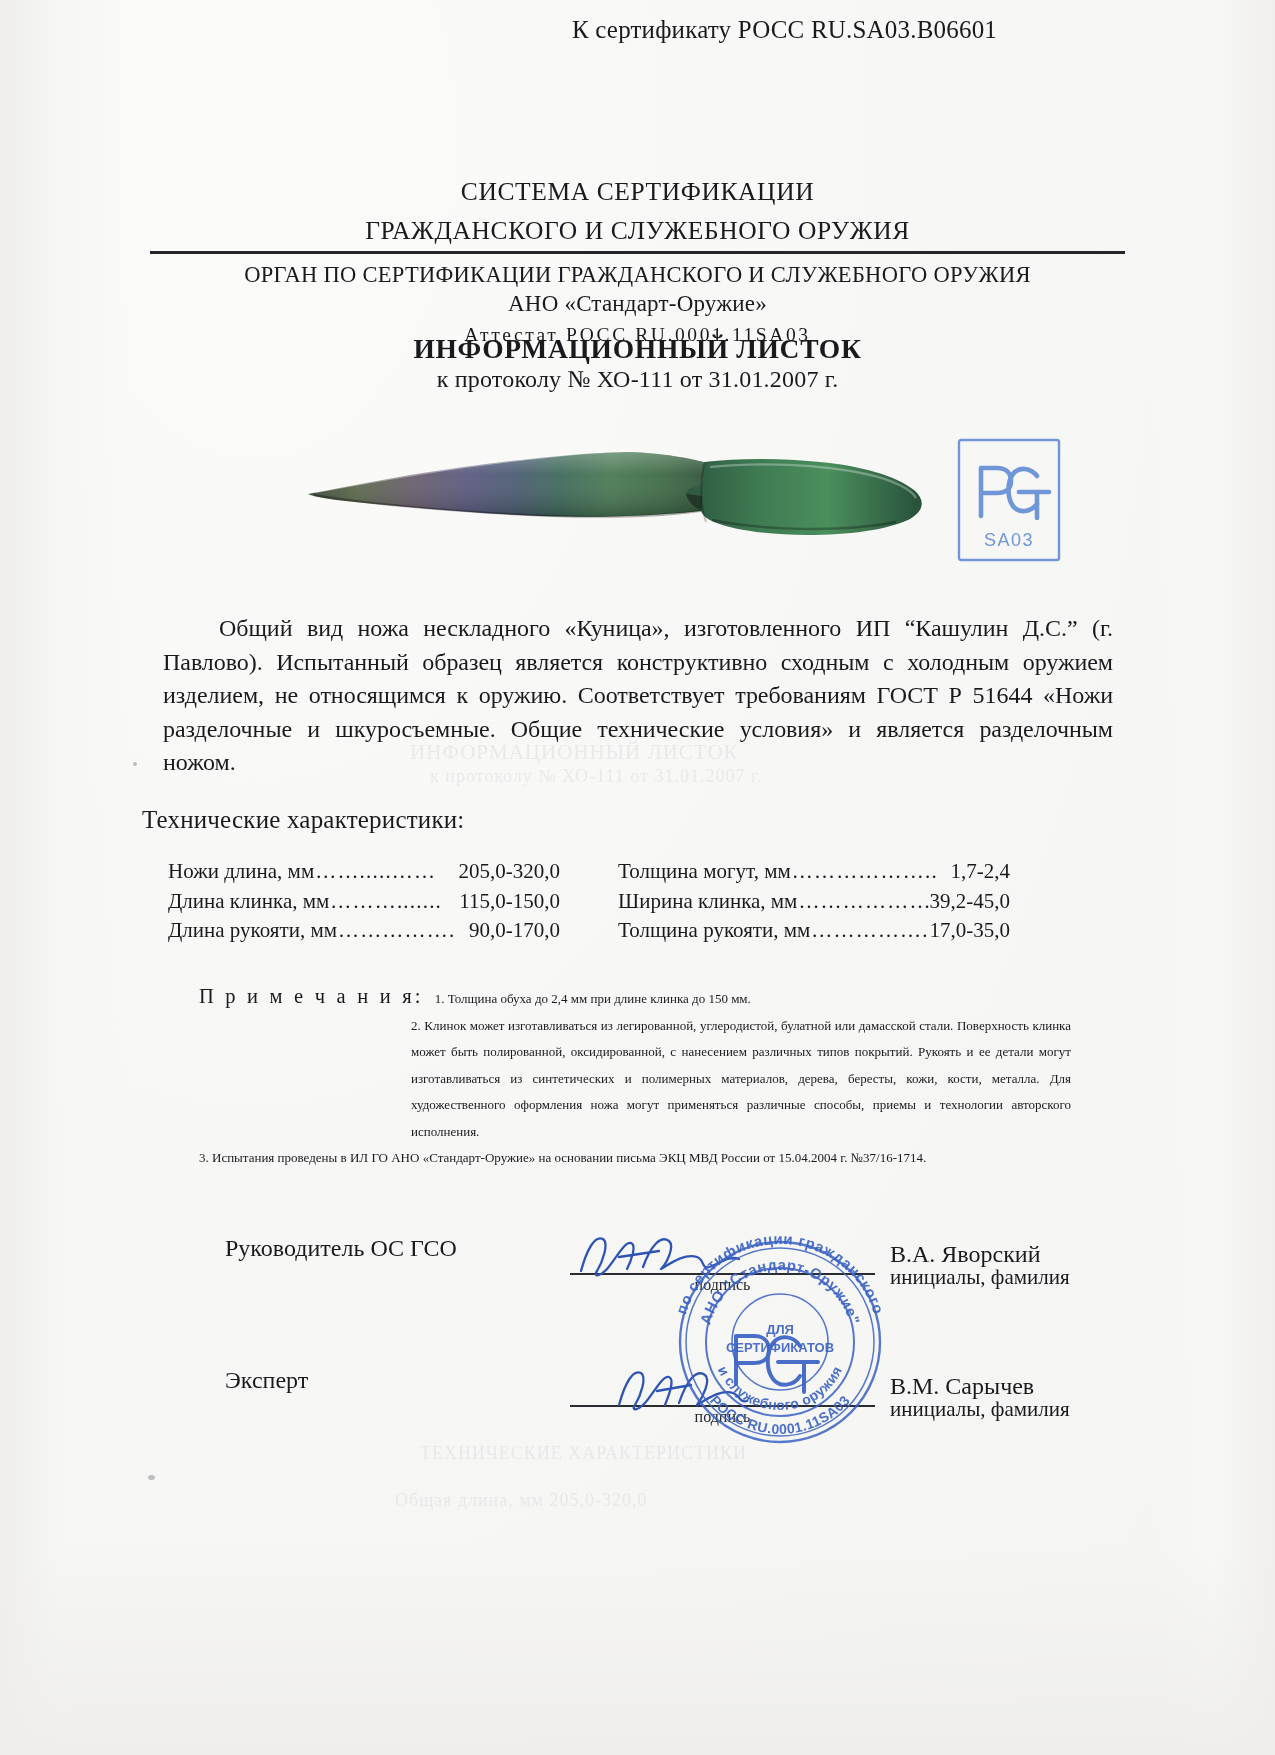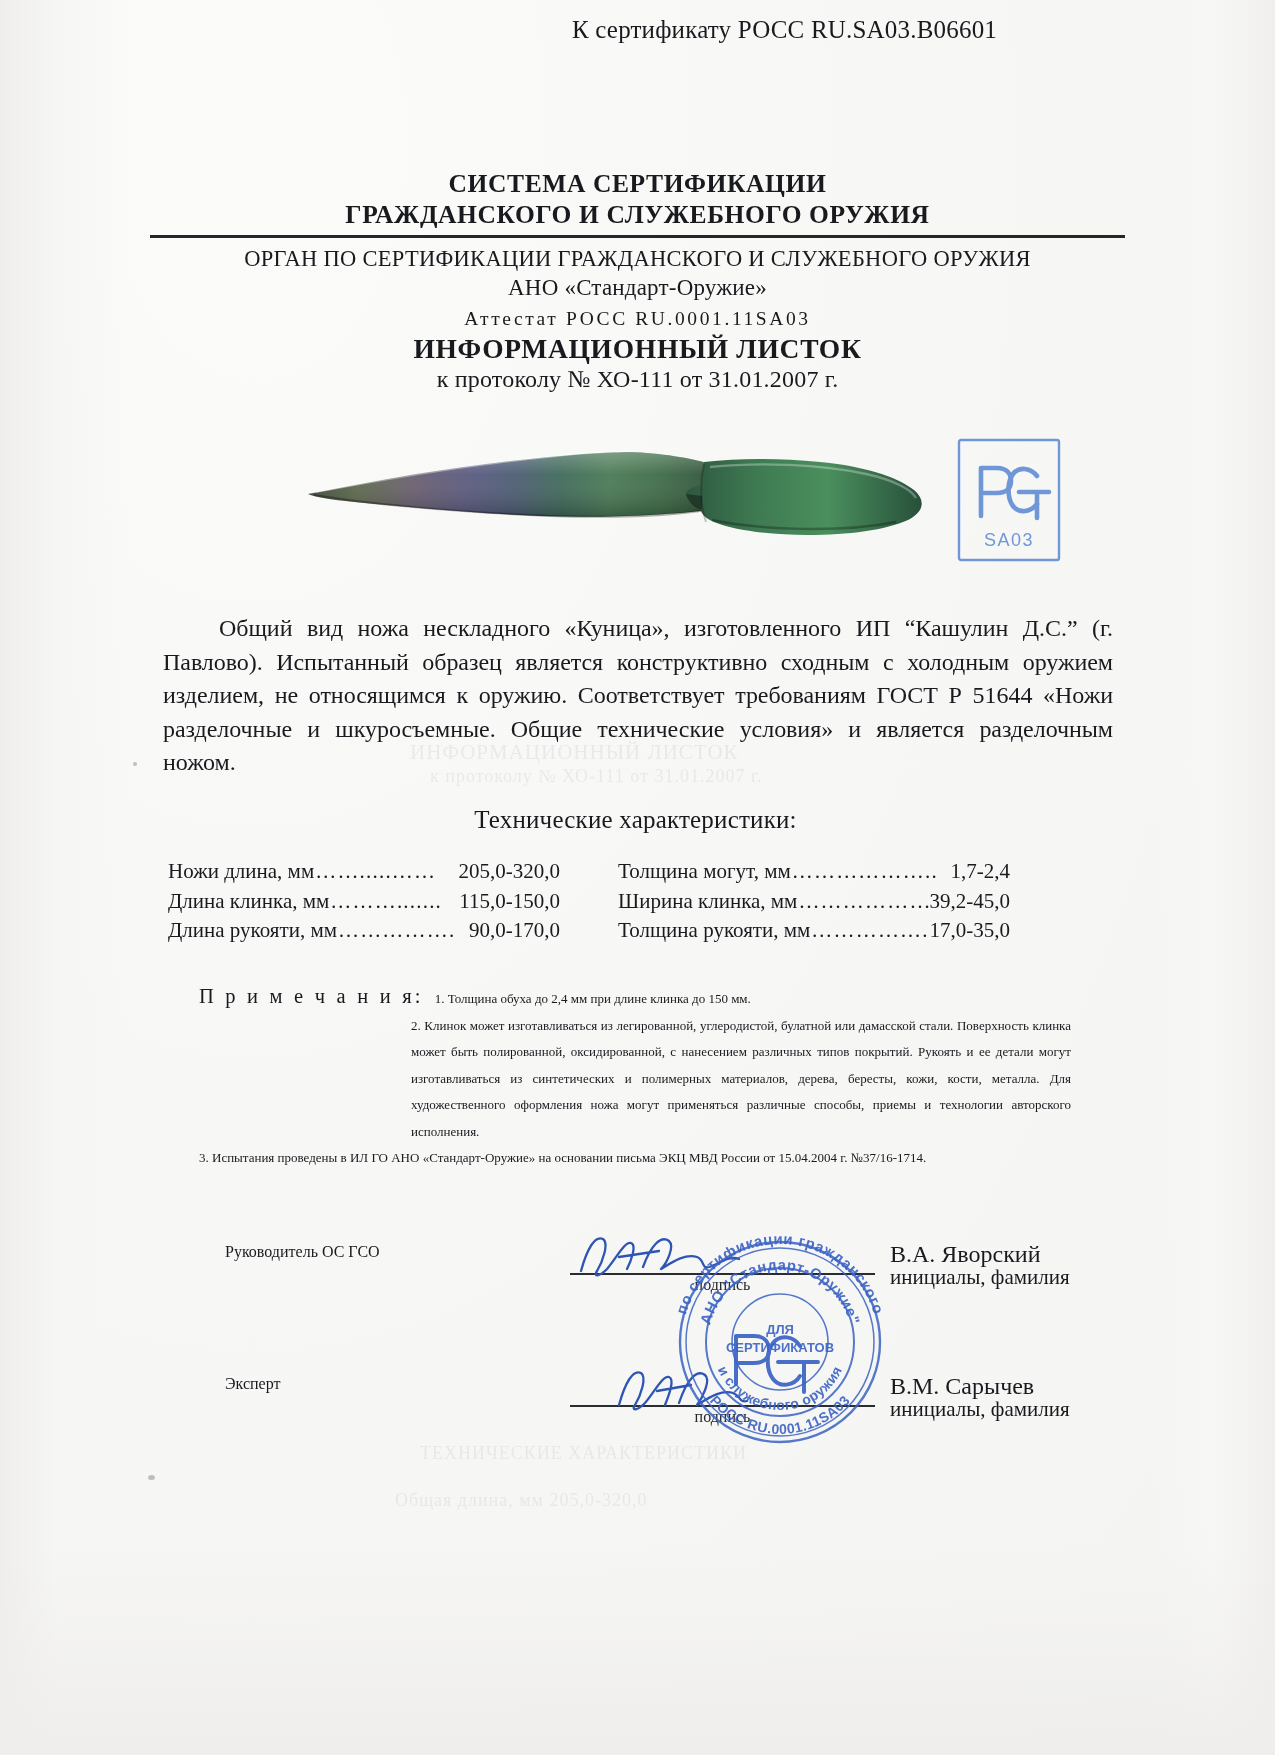--- a/index.html
+++ b/index.html
@@ -42,23 +42,24 @@
     letter-spacing: 0.2px;
   }
 
   
   .title-block {
     position: absolute; top: 168px; left: 150px; width: 975px;
     text-align: center;
   }
   .sys-line-1, .sys-line-2 {
     font-size: 25.5px;
-    font-weight: 700;
+    font-weight: 400;
     letter-spacing: 0.6px;
     line-height: 31px;
+    margin-top: 8px;
   }
   .rule {
     height: 2.5px;
     background: #24262c;
     margin: 5px 0 6px 0;
   }
   .org-line {
     font-size: 22.5px;
     letter-spacing: 0.3px;
     line-height: 29px;
@@ -108,22 +109,21 @@
     position: absolute; top: 612px; left: 163px; width: 950px;
     font-size: 24px;
     line-height: 33.5px;
     text-align: justify;
     text-indent: 56px;
     letter-spacing: -0.05px;
   }
 
   
   .specs-heading {
-    position: absolute; top: 806px; left: 148px; width: 975px;
-    text-align: center;
+    position: absolute; top: 806px; left: 142px; width: 975px;
     font-size: 25px;
     letter-spacing: 0.2px;
   }
   .specs-table {
     position: absolute; top: 857px; left: 168px; width: 950px;
     display: flex;
     gap: 58px;
     font-size: 21px;
     line-height: 29.5px;
   }
@@ -180,22 +180,22 @@
 
   
   .signatures {
     position: absolute; top: 1235px; left: 225px; width: 860px;
   }
   .sig-row {
     position: relative;
     height: 92px;
   }
   .sig-role {
-    position: absolute; left: 0; top: 8px;
-    font-size: 16px;
+    position: absolute; left: 0; top: 0;
+    font-size: 24px;
   }
   .sig-line {
     position: absolute; left: 345px; top: 38px;
     width: 305px; height: 1.6px;
     background: #2a2c31;
   }
   .sig-caption {
     position: absolute; left: 345px; top: 41px;
     width: 305px;
     text-align: center;

